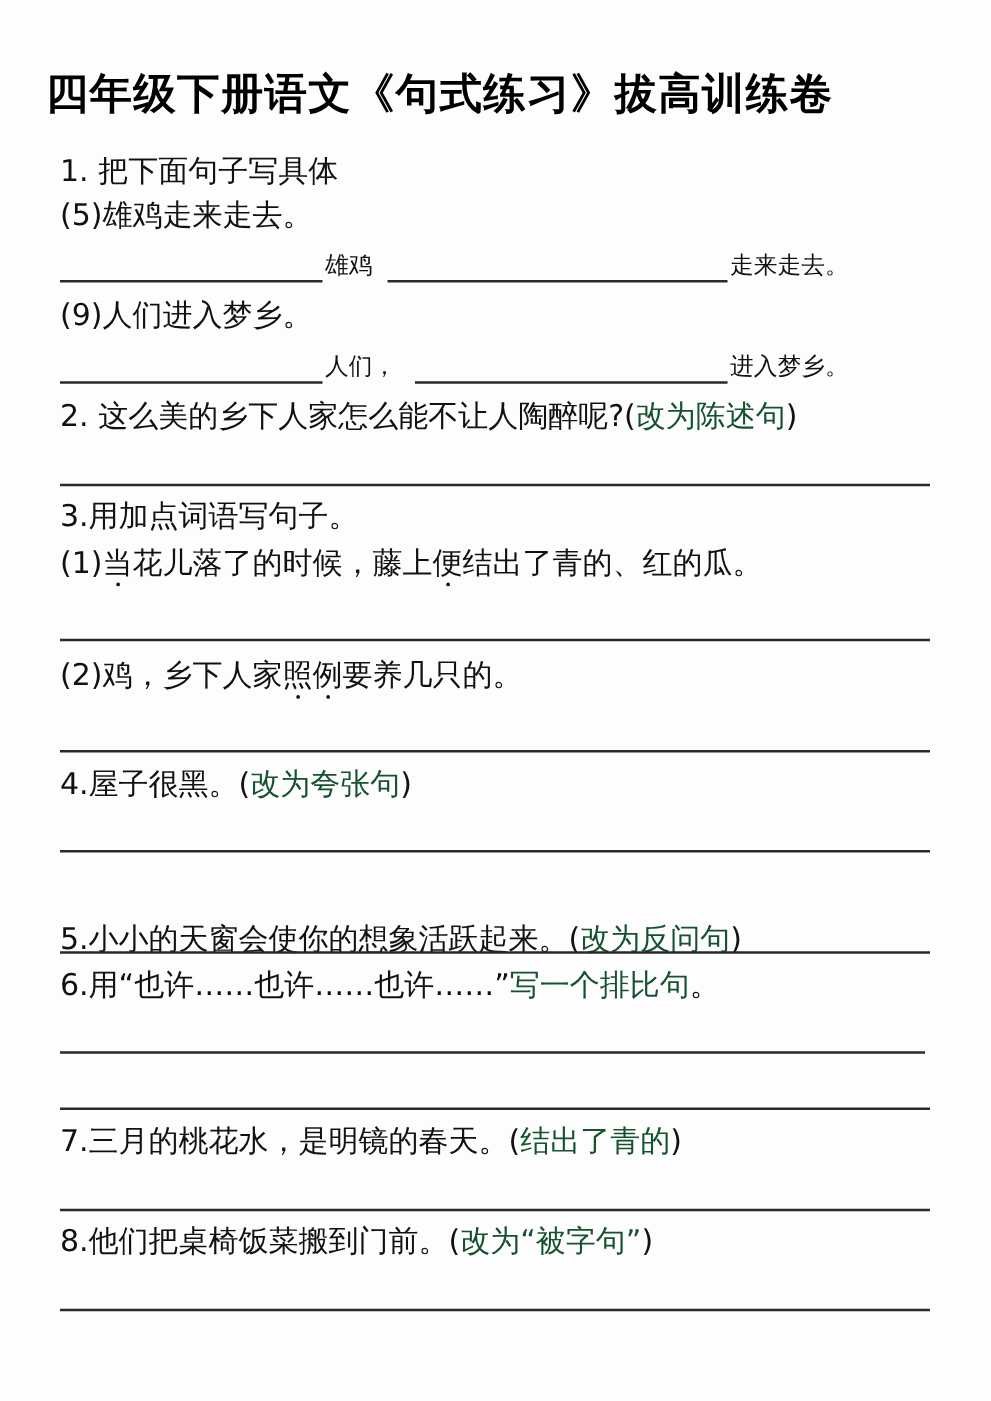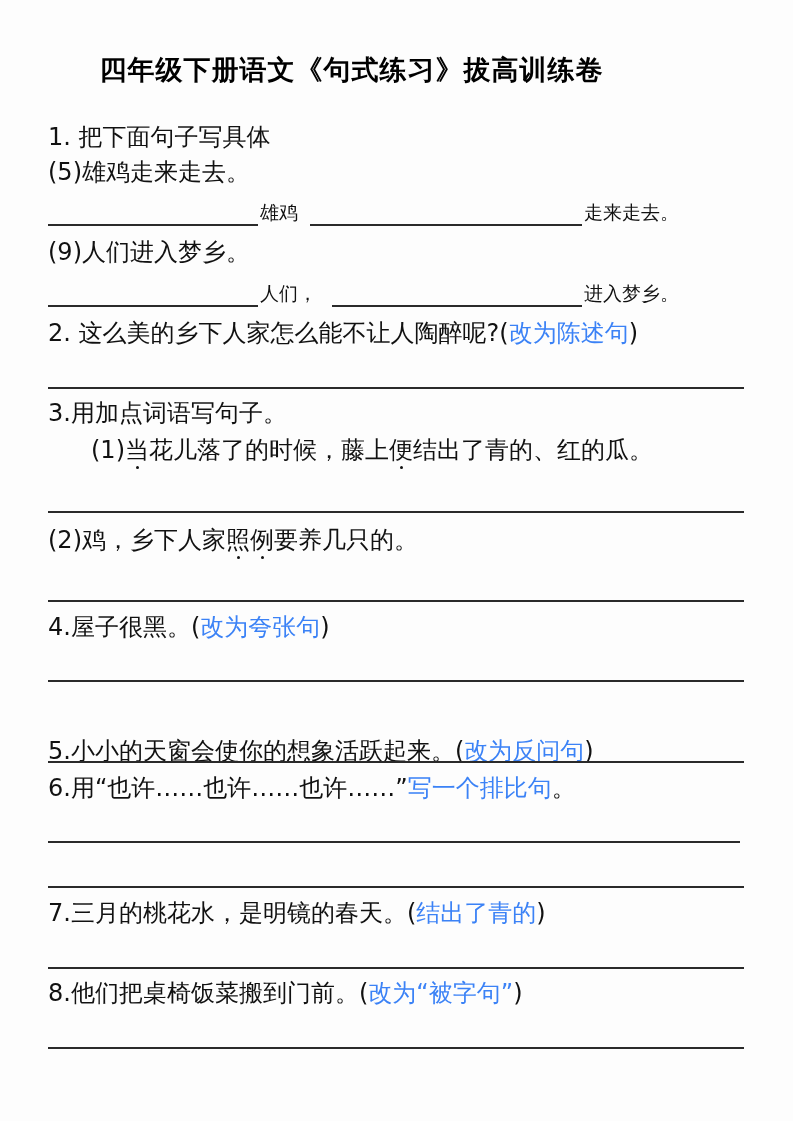--- a/index.html
+++ b/index.html
@@ -1,22 +1,22 @@
 <!DOCTYPE html>
 <html><head>
 <meta charset="utf-8">
 <style>
   html, body { margin:0; padding:0; background:#fdfdfd; }
   body { width:793px; height:1121px; position:relative; overflow:hidden;
          font-family:"DejaVu Sans", "Liberation Sans", sans-serif; color:#111; }
   .title { position:absolute; top:52px; left:0; width:703px; text-align:center;
-           font-size:27px; font-weight:bold; letter-spacing:1px; color:#000;
+           font-size:34px; font-weight:bold; letter-spacing:1px; color:#000;
            font-family:"DejaVu Serif", "Liberation Serif", serif; }
   .txt { position:absolute; left:48px; font-size:24px; line-height:24px; white-space:nowrap; }
-  .red { color:#3b82f6; }
+  .red { color:#14532d; }
   .hline { position:absolute; left:48px; height:2px; background:#2a2a2a; }
   .fill-row { position:absolute; left:48px; height:26px; font-size:19px; white-space:nowrap; }
   .fill-row .blank { position:absolute; bottom:0; height:2px; background:#2a2a2a; }
   .fill-row .word { position:absolute; bottom:2px; font-size:19px; line-height:24px; }
   .dot-under { position:relative; }
   .dot-under::after { content:""; position:absolute; left:50%; bottom:-5px; width:3px; height:3px;
                       margin-left:-1.5px; border-radius:50%; background:#111; }
 </style>
 </head>
 <body>
@@ -38,21 +38,21 @@
   <div class="blank" style="left:284px; width:250px;"></div>
   <span class="word" style="left:536px;">进入梦乡。</span>
 </div>
 
 <div class="txt" style="top:321px;">
   <span>2. 这么美的乡下人家怎么能不让人陶醉呢?(</span><span class="red">改为陈述句</span><span>)</span>
 </div>
 <div class="hline" style="top:387px; width:696px;"></div>
 
 <div class="txt" style="top:401px;">3.用加点词语写句子。</div>
-<div class="txt" style="top:438px;margin-left:43px;">
+<div class="txt" style="top:438px;">
   <span>(1)</span><span class="dot-under">当</span><span>花儿落了的时候，藤上</span><span class="dot-under">便</span><span>结出了青的、红的瓜。</span>
 </div>
 <div class="hline" style="top:511px; width:696px;"></div>
 <div class="txt" style="top:528px;">
   <span>(2)鸡，乡下人家</span><span class="dot-under">照</span><span class="dot-under">例</span><span>要养几只的。</span>
 </div>
 <div class="hline" style="top:600px; width:696px;"></div>
 
 <div class="txt" style="top:615px;">
   <span>4.屋子很黑。(</span><span class="red">改为夸张句</span><span>)</span>

